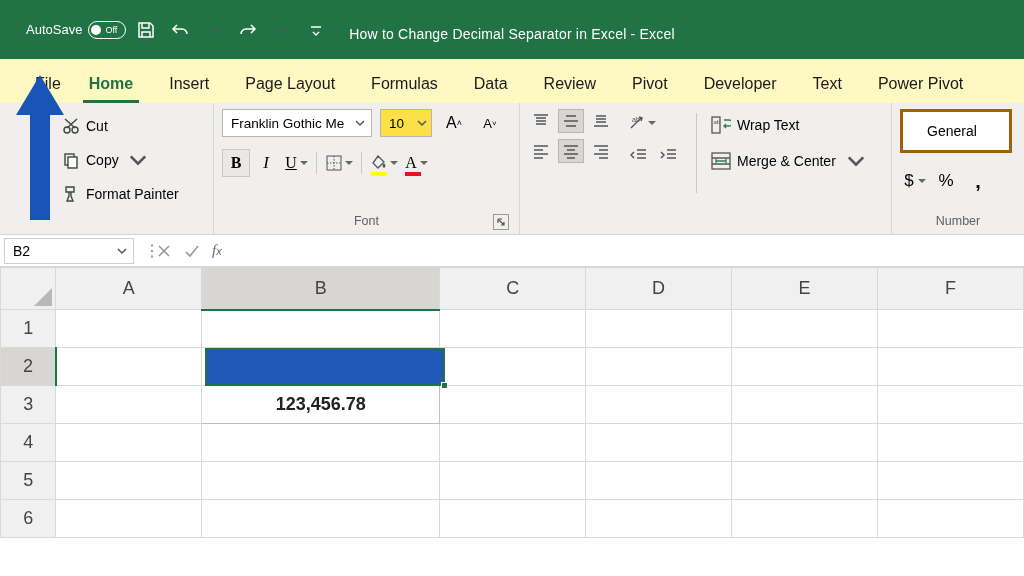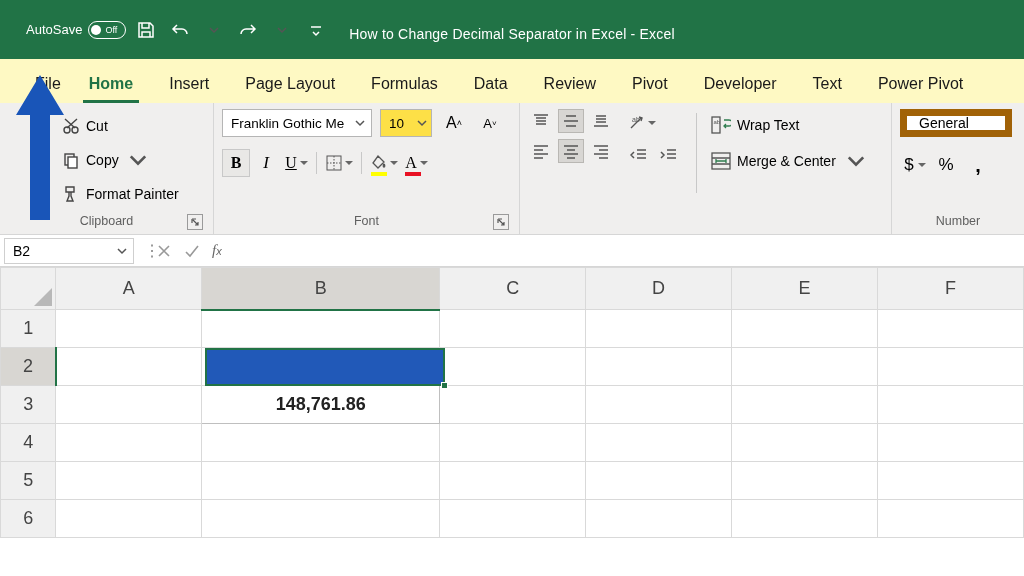--- a/index.html
+++ b/index.html
@@ -103,23 +103,23 @@
   .icon-box {
     width: 26px; height: 24px; display: flex; align-items: center; justify-content: center;
   }
   .icon-box.active { background: #d8d6d3; border: 1px solid #b9b7b3; }
   .wrap-block { display: flex; flex-direction: column; gap: 8px; padding-top: 2px; min-width: 168px; }
   .wrap-row { display: flex; align-items: center; gap: 6px; font-size: 14px; height: 28px; }
   .wrap-row svg { width: 20px; height: 18px; }
 
   
   .number-top {
-    width: 112px; height: 28px; background: #fff; border: 7px solid #a16207;
+    width: 112px; height: 44px; background: #fff; border: 3px solid #a16207;
     display: flex; align-items: center; justify-content: space-between;
-    font-size: 14px; padding: 0 6px 0 12px;
+    font-size: 14px; padding: 0 6px 0 24px;
   }
   .num-row2 { display: flex; align-items: center; gap: 4px; margin-top: 8px; }
 
   
   .formula-bar {
     height: 32px; display: flex; align-items: center;
     border-bottom: 1px solid #d6d6d6; background: #fff;
   }
   .name-box {
     width: 130px; height: 26px; margin: 0 4px; border: 1px solid #cfcfcf;
@@ -260,28 +260,20 @@
               <path d="M1 3l4 4 4-4"></path>
             </svg>
         </div>
         <div class="clip-row">
           <svg viewBox="0 0 18 18" stroke="#444" fill="none" stroke-width="1.4">
               <path d="M4 2h8v5H4z M7 7v4l-2 5h6l-2-5V7"></path>
             </svg>
           <span>Format Painter</span>
         </div>
       </div>
-    </div>
-    <div class="group-label">
-      <span>Clipboard</span>
-      <span class="group-launcher">
-        <svg width="10" height="10" viewBox="0 0 10 10">
-            <path d="M2 2h4 M2 2v4 M3 3l5 5 M8 5v3H5"></path>
-          </svg>
-      </span>
     </div>
   </div>
 
   <div class="group" style="width:306px">
     <div class="group-body" style="flex-direction:column;align-items:flex-start">
       <div class="font-top">
         <div class="font-name">
           <span>Franklin Gothic Me</span>
           <svg class="chev" viewBox="0 0 10 10">
               <path d="M1 3l4 4 4-4"></path>
@@ -484,21 +476,21 @@
           <td class="cell"></td>
           <td class="cell"></td>
           <td class="cell"></td>
           <td class="cell"></td>
           <td class="cell"></td>
           <td class="cell"></td>
         </tr>
     <tr>
           <th class="row-head">3</th>
           <td class="cell"></td>
-          <td class="cell data-cell">148,761.86</td>
+          <td class="cell data-cell">123,456.78</td>
           <td class="cell"></td>
           <td class="cell"></td>
           <td class="cell"></td>
           <td class="cell"></td>
         </tr>
     <tr>
           <th class="row-head">4</th>
           <td class="cell"></td>
           <td class="cell"></td>
           <td class="cell"></td>

